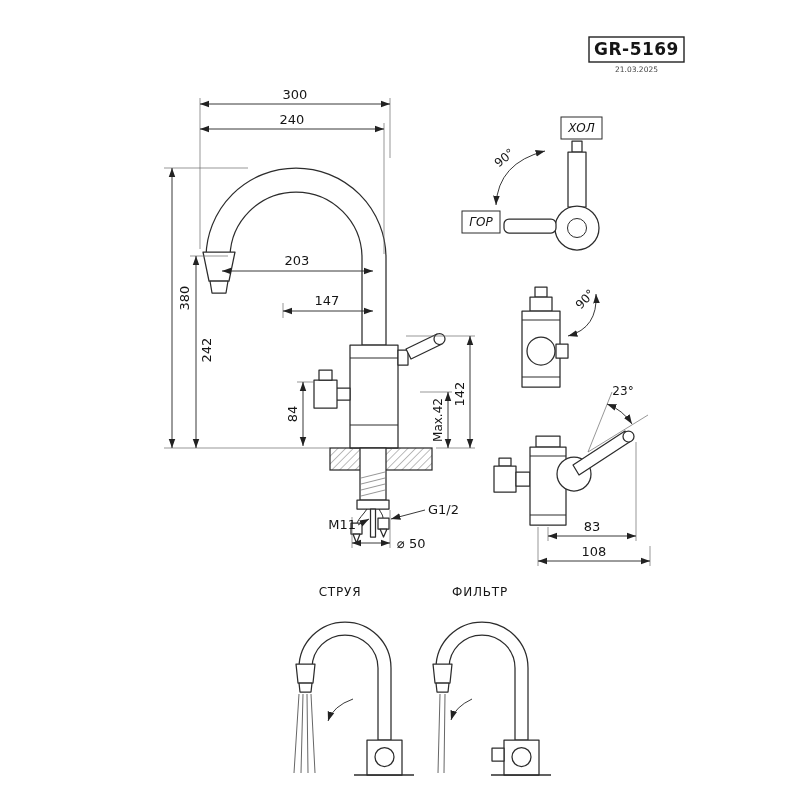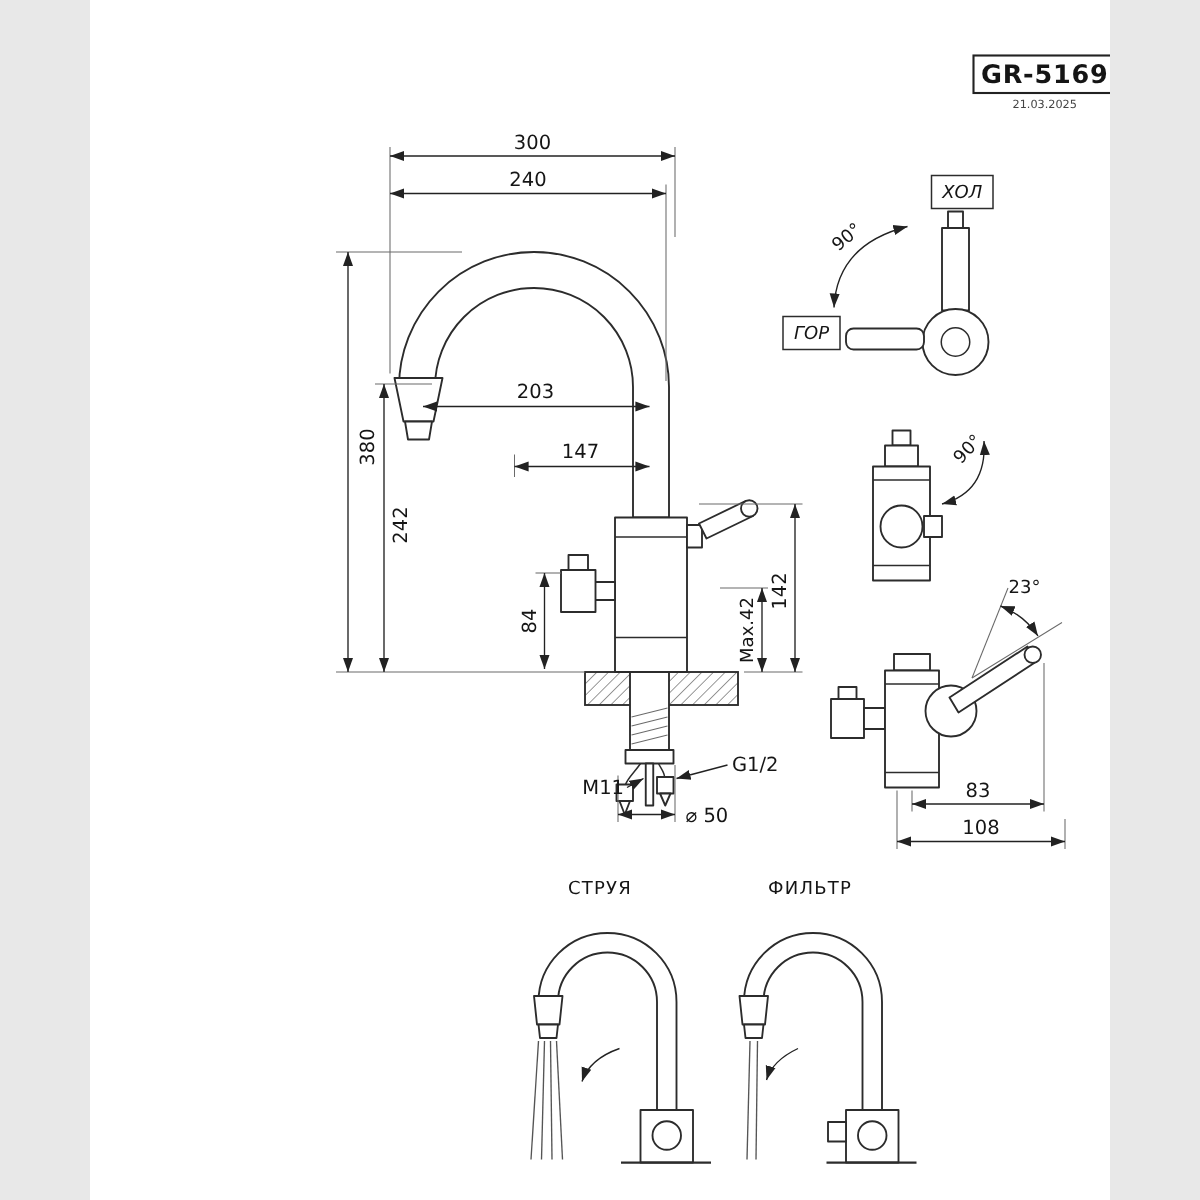--- a/index.html
+++ b/index.html
@@ -1,16 +1,16 @@
 <!DOCTYPE html>
 <html><head>
 <meta charset="utf-8">
 <style>
   html,body { margin:0; padding:0; background:#e8e8e8; }
-  .page { width:680px; height:800px; background:#ffffff; position:relative; margin:0 auto; overflow:hidden; }
+  .page { width:800px; height:800px; background:#ffffff; position:relative; margin:0 auto; overflow:hidden; }
   svg { display:block; }
   .ol   { fill:#ffffff; stroke:#2c2c2c; stroke-width:1.25; stroke-linejoin:round; }
   .ln   { fill:none; stroke:#2c2c2c; stroke-width:1; }
   .thin { fill:none; stroke:#6a6a6a; stroke-width:0.7; }
   .dim  { fill:none; stroke:#222222; stroke-width:0.9; }
   .cl   { fill:none; stroke:#999999; stroke-width:0.7; stroke-dasharray:9 3 2 3; }
   .hatchrect { fill:url(#hatch); stroke:#2c2c2c; stroke-width:1.25; }
   text  { font-family:"DejaVu Sans", sans-serif; font-size:13px; fill:#151515; text-anchor:middle; }
   .sm   { font-size:12px; }
   .it   { font-style:italic; }

